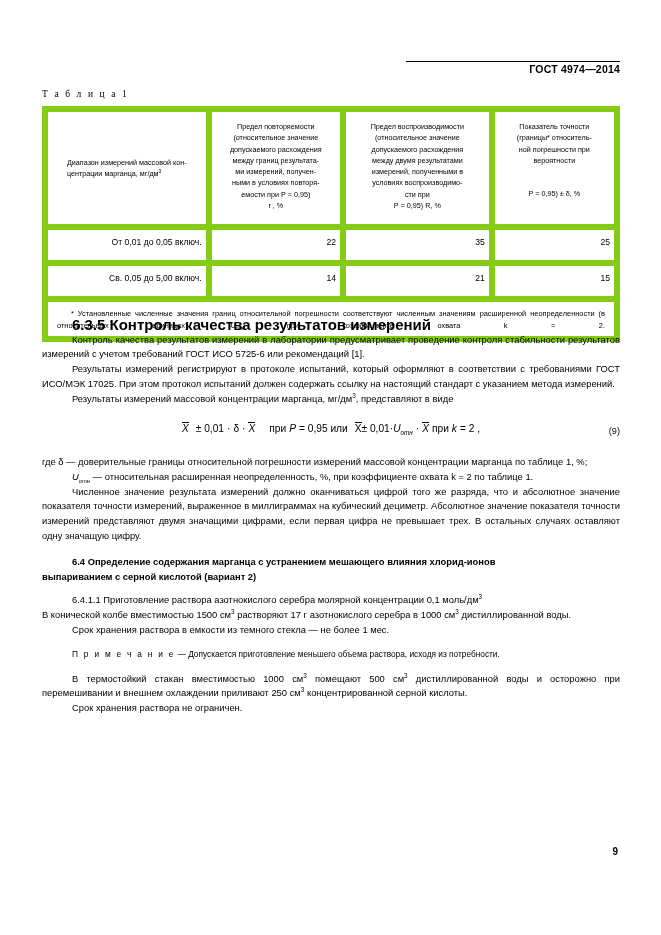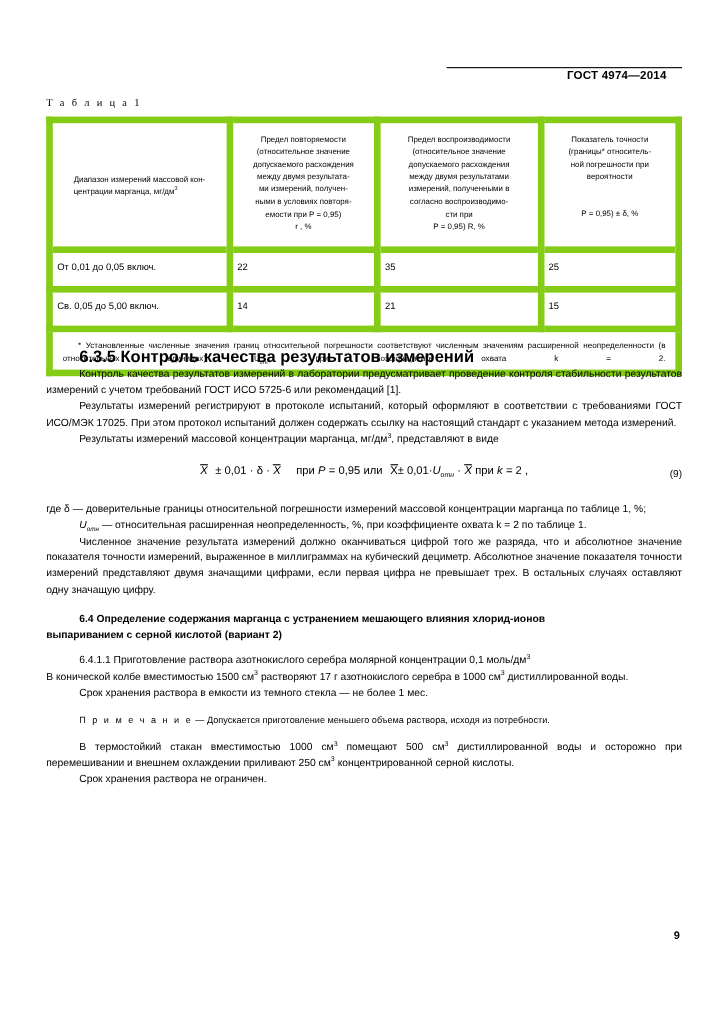--- a/index.html
+++ b/index.html
@@ -24,21 +24,21 @@
   .header-rule {
     position: absolute;
     left: 406px;
     top: 61px;
     width: 214px;
     height: 1px;
     background: #000;
   }
   .doc-code {
     position: absolute;
-    right: 55px;
+    right: 41px;
     top: 63px;
     font-size: 10.5px;
     font-weight: bold;
     letter-spacing: 0.2px;
     white-space: nowrap;
   }
 
   
   .table-caption {
     position: absolute;
@@ -86,21 +86,21 @@
     justify-content: center;
     text-align: left;
     padding: 4px 10px;
   }
   .hcell .spacer {
     display: block;
     height: 11px;
   }
   .datacell {
     font-size: 8.6px;
-    text-align: left;
+    text-align: right;
     padding: 6px 4px;
     height: 18px;
     line-height: 13px;
   }
   .footcell {
     font-size: 7.4px;
     line-height: 11.6px;
     text-align: justify;
     text-align-last: justify;
     padding: 6px 9px 5px 9px;
@@ -241,35 +241,35 @@
                 <span>Диапазон измерений массовой кон-</span><br>
                 <span>центрации марганца, мг/дм</span><sup>3</sup>
               </span>
             </div>
           </td>
           <td>
             <div class="hcell">
               <span>Предел повторяемости</span><br>
               <span>(относительное значение</span><br>
               <span>допускаемого расхождения</span><br>
-              <span>между двумя результата-</span><br>
+              <span>между границ результата-</span><br>
               <span>ми измерений, получен-</span><br>
               <span>ными в условиях повторя-</span><br>
               <span>емости при Р = 0,95)</span><br>
               <span>r , %</span>
             </div>
           </td>
           <td>
             <div class="hcell">
               <span>Предел воспроизводимости</span><br>
               <span>(относительное значение</span><br>
               <span>допускаемого расхождения</span><br>
               <span>между двумя результатами</span><br>
               <span>измерений, полученными в</span><br>
-              <span>согласно воспроизводимо-</span><br>
+              <span>условиях воспроизводимо-</span><br>
               <span>сти при</span><br>
               <span>Р = 0,95) R, %</span>
             </div>
           </td>
           <td>
             <div class="hcell">
               <span>Показатель точности</span><br>
               <span>(границы* относитель-</span><br>
               <span>ной погрешности при</span><br>
               <span>вероятности</span>

